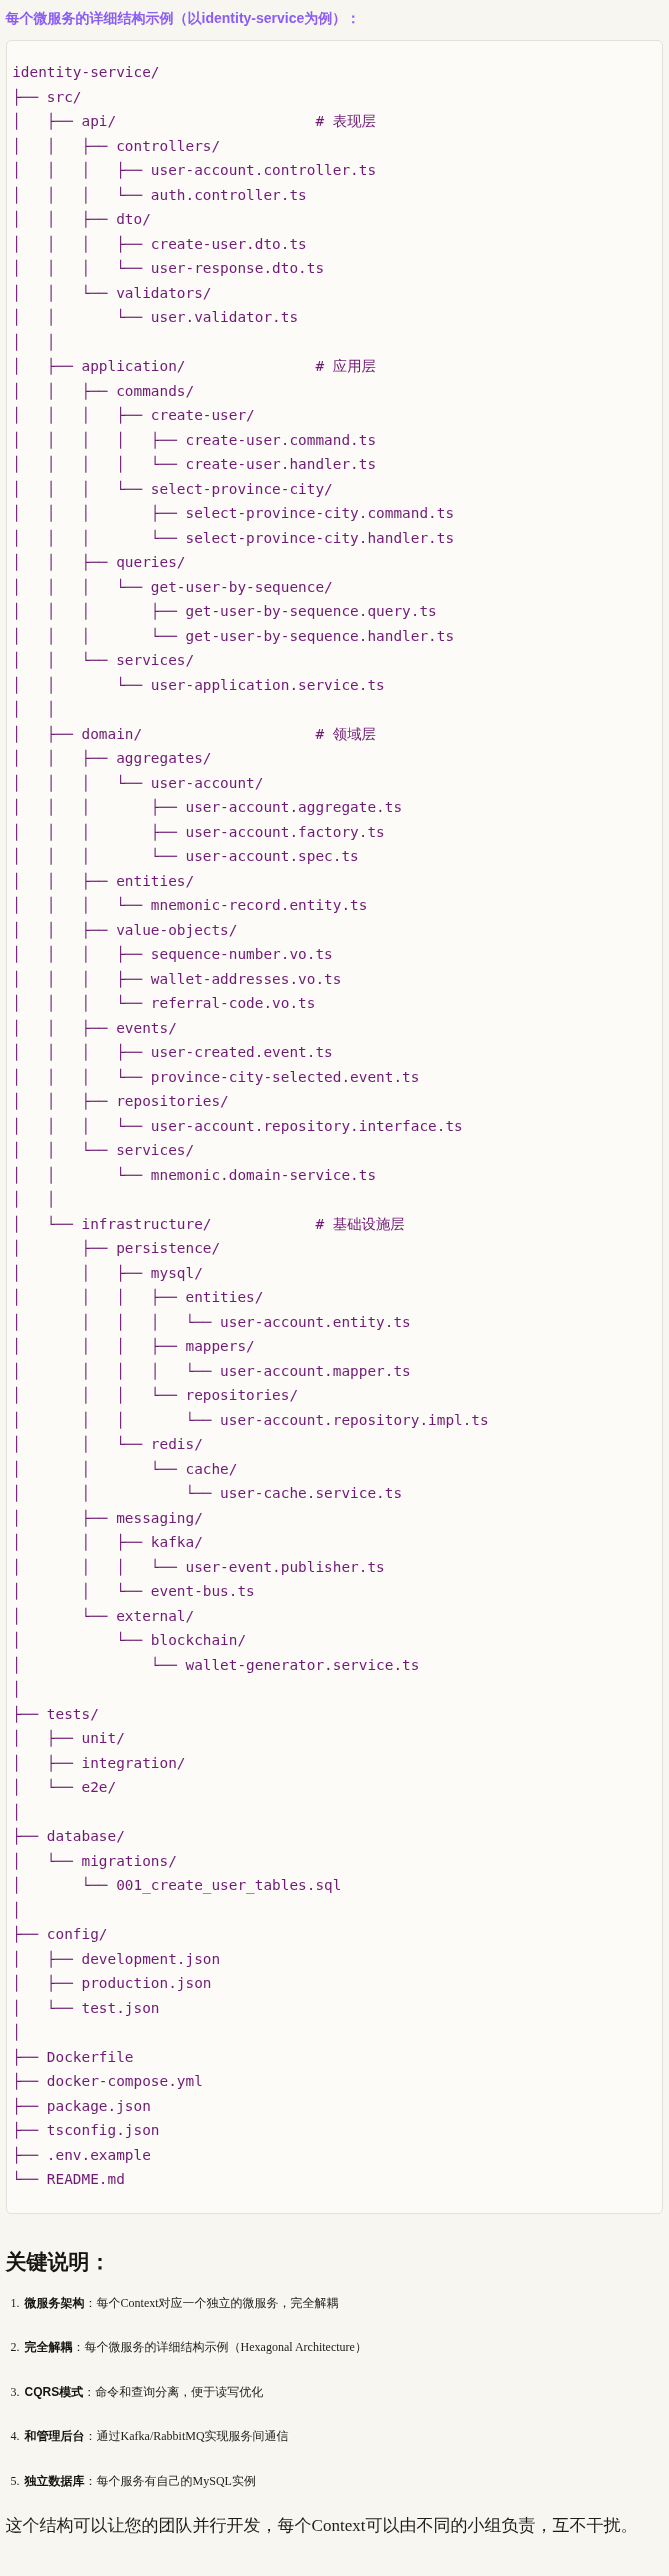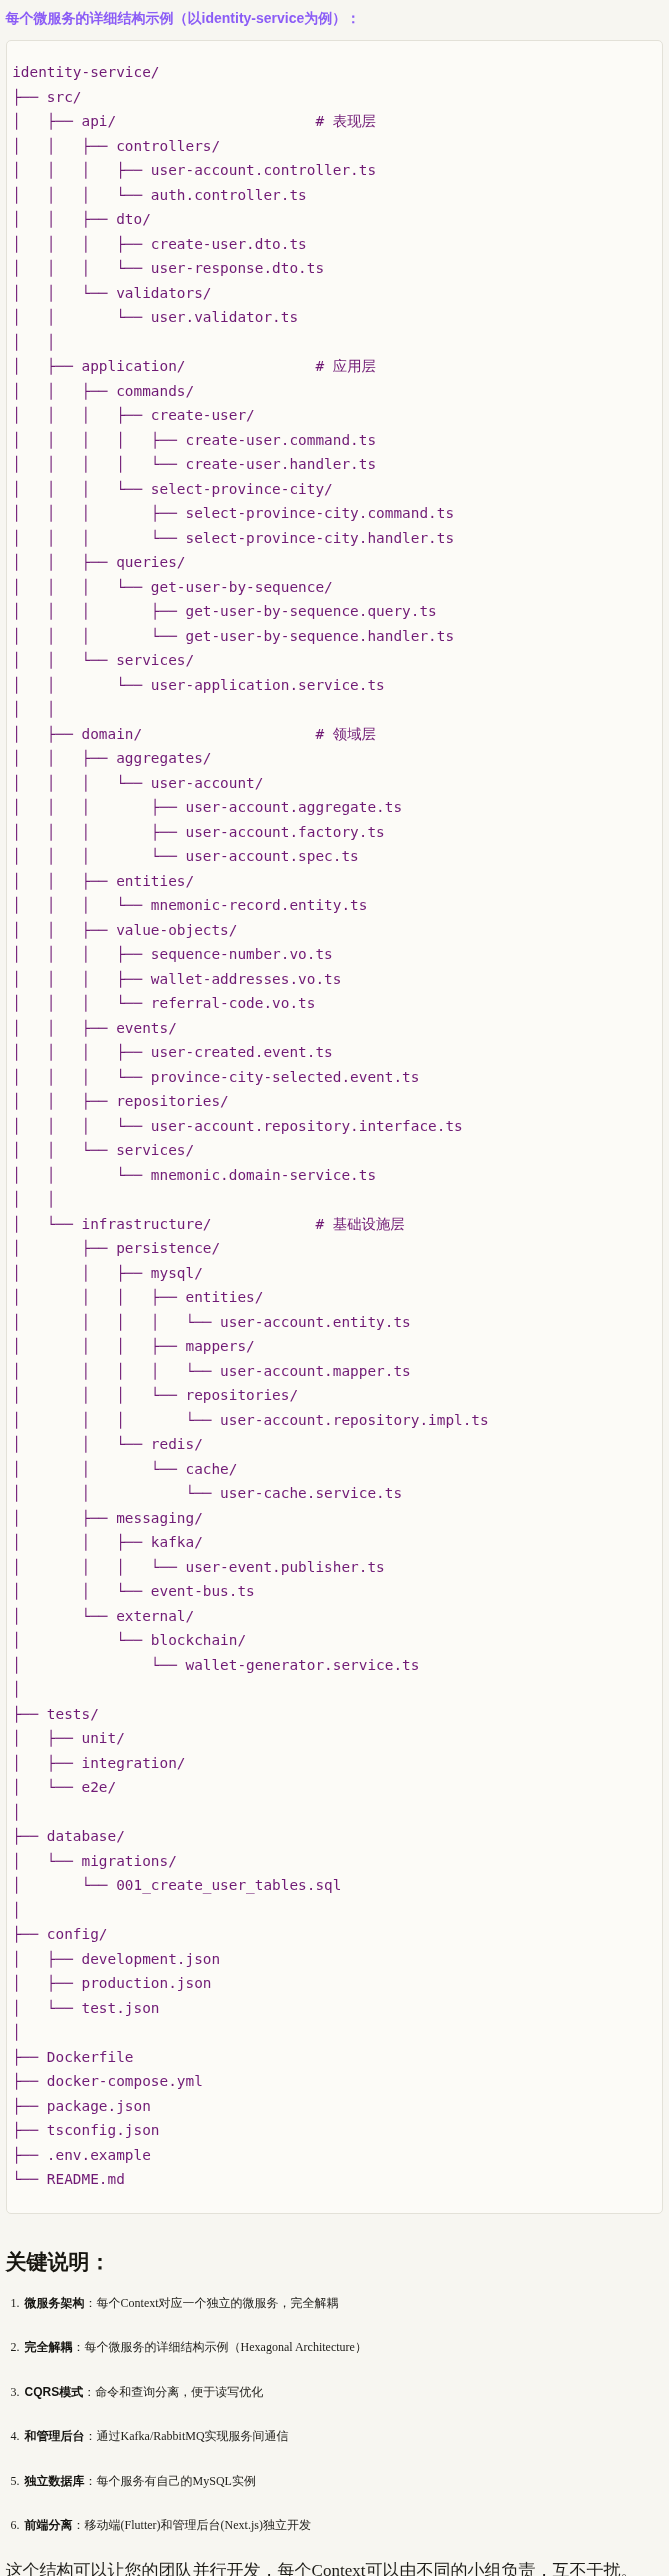--- a/index.html
+++ b/index.html
@@ -179,21 +179,18 @@
     </li>
     <li>
       <span class="note-num">3.</span><strong class="note-term">CQRS模式</strong><span class="note-desc">：命令和查询分离，便于读写优化</span>
     </li>
     <li>
       <span class="note-num">4.</span><strong class="note-term">和管理后台</strong><span class="note-desc">：通过Kafka/RabbitMQ实现服务间通信</span>
     </li>
     <li>
       <span class="note-num">5.</span><strong class="note-term">独立数据库</strong><span class="note-desc">：每个服务有自己的MySQL实例</span>
     </li>
-    <li>
-      <span class="note-num">6.</span><strong class="note-term">前端分离</strong><span class="note-desc">：移动端(Flutter)和管理后台(Next.js)独立开发</span>
-    </li>
   </ol>
 
   <p class="closing">这个结构可以让您的团队并行开发，每个Context可以由不同的小组负责，互不干扰。</p>
 
 </div>
 
 
 </body></html>

